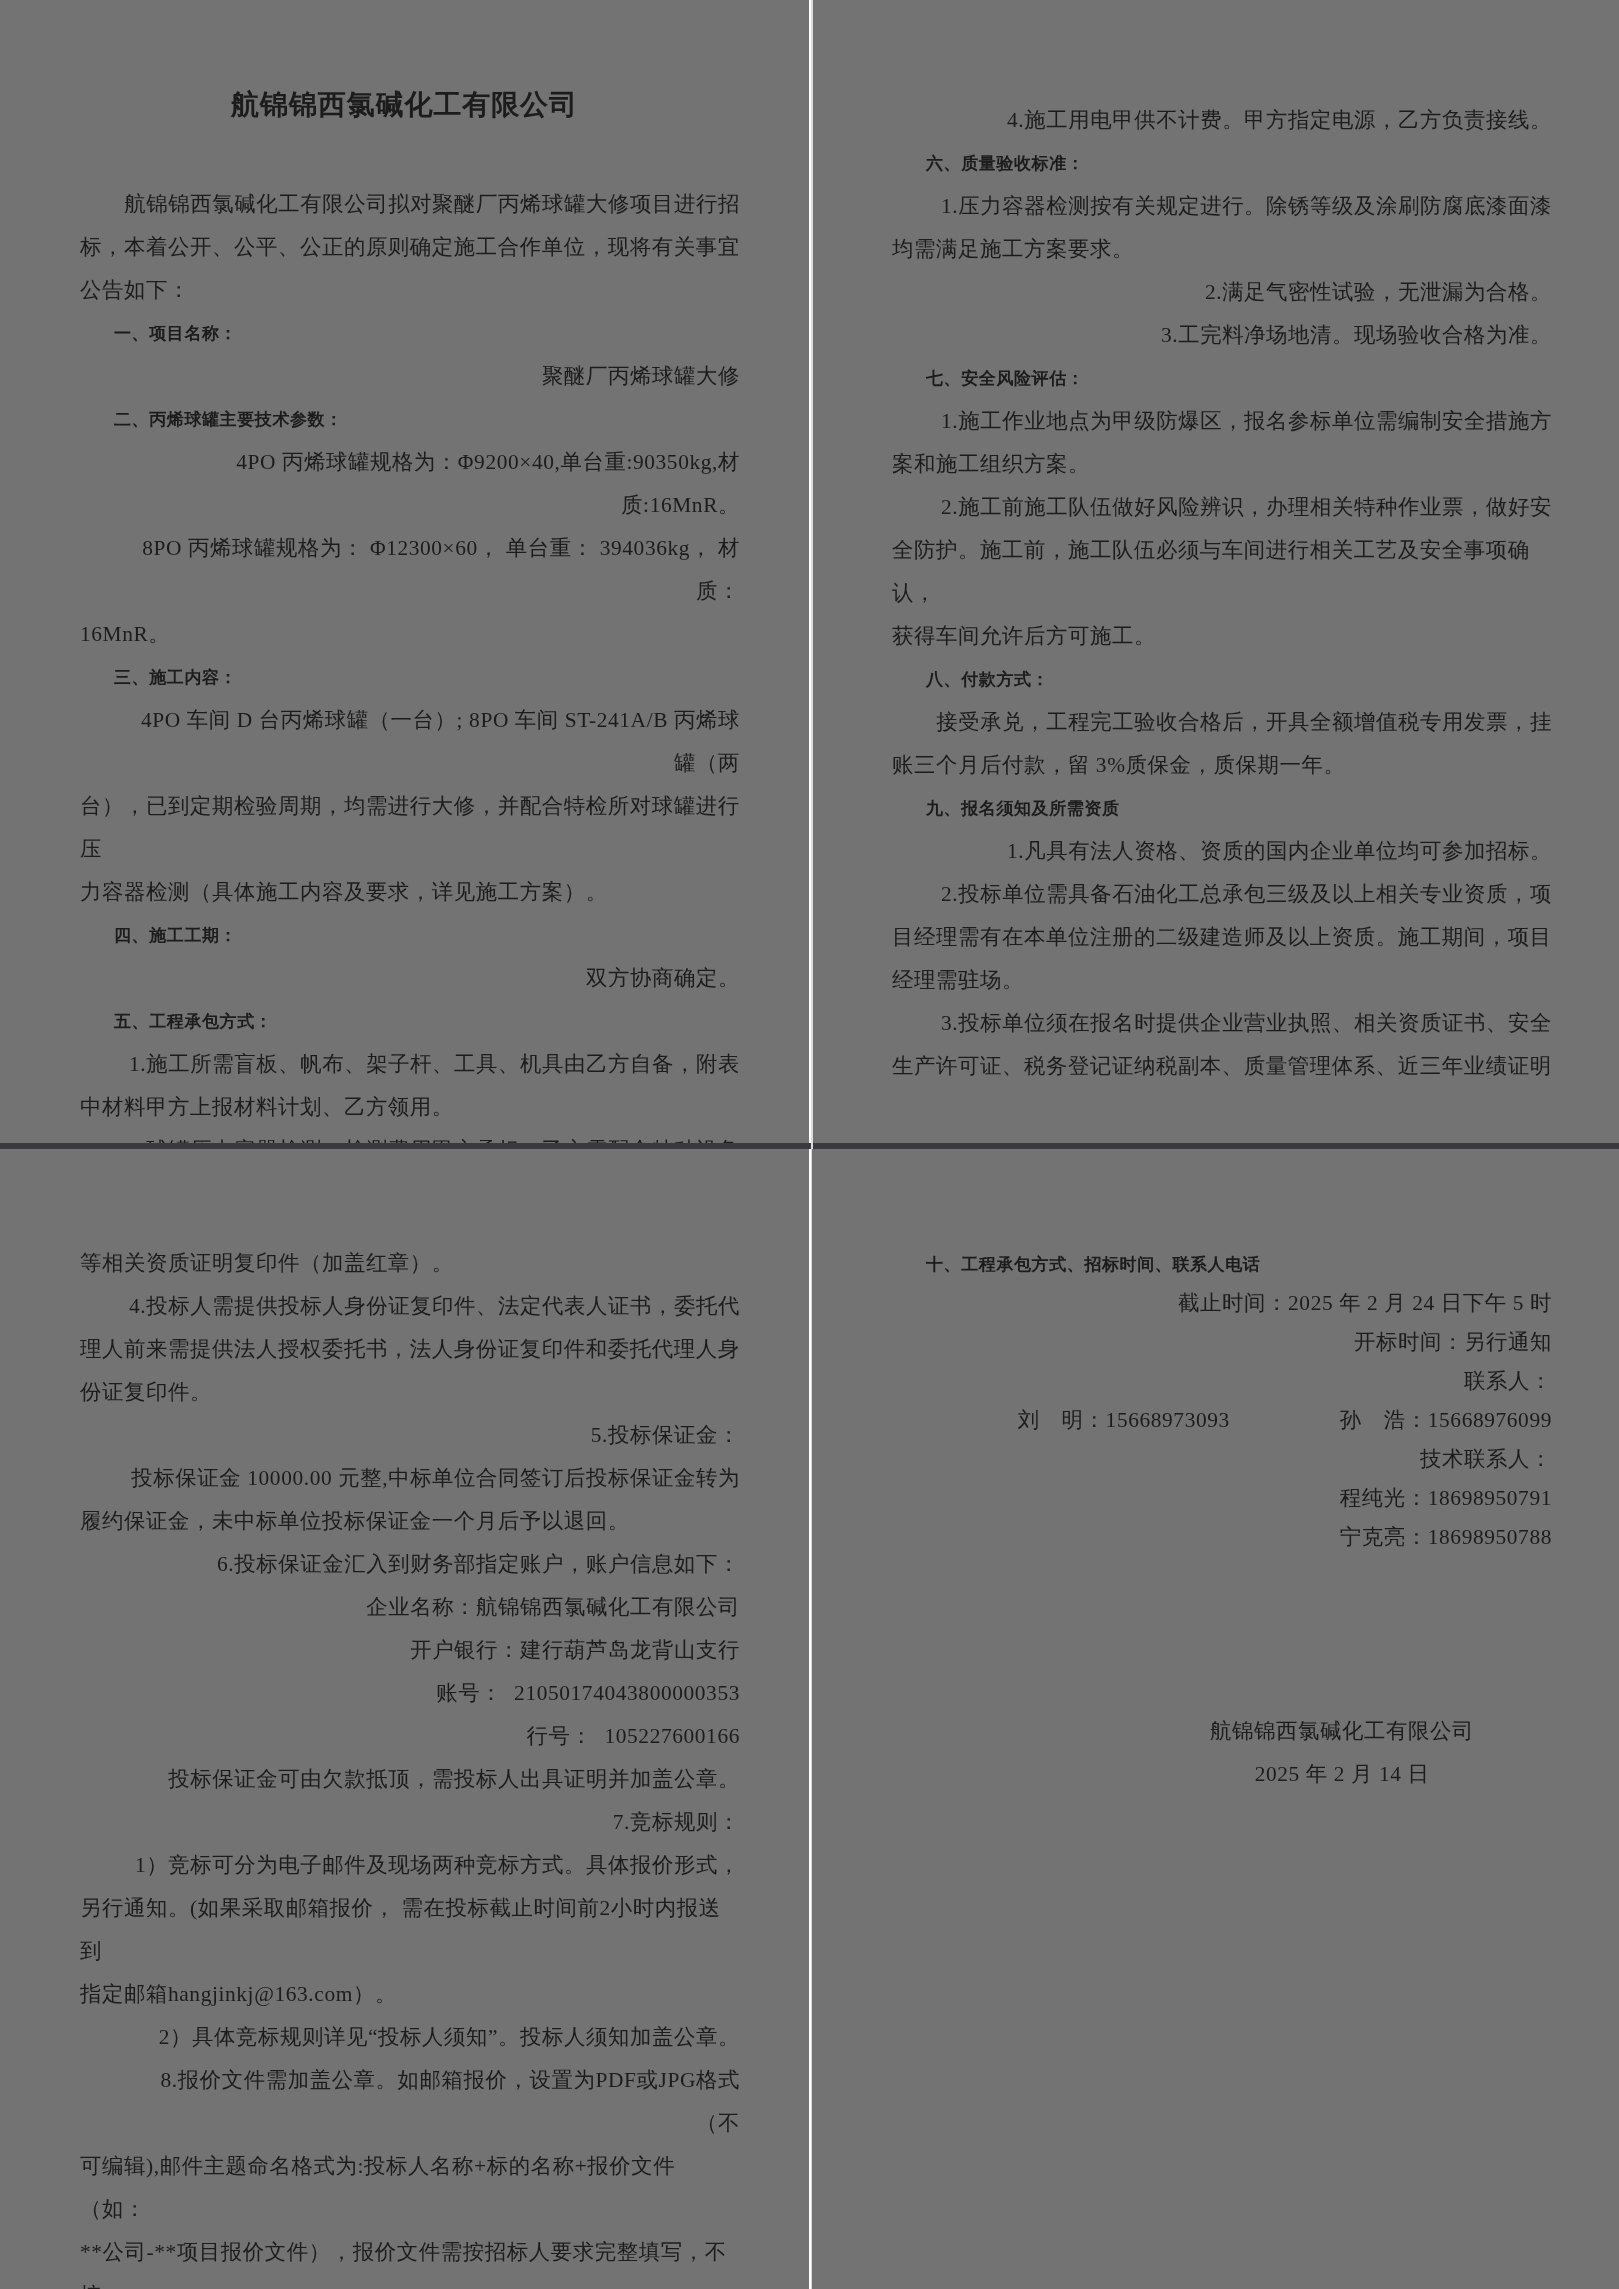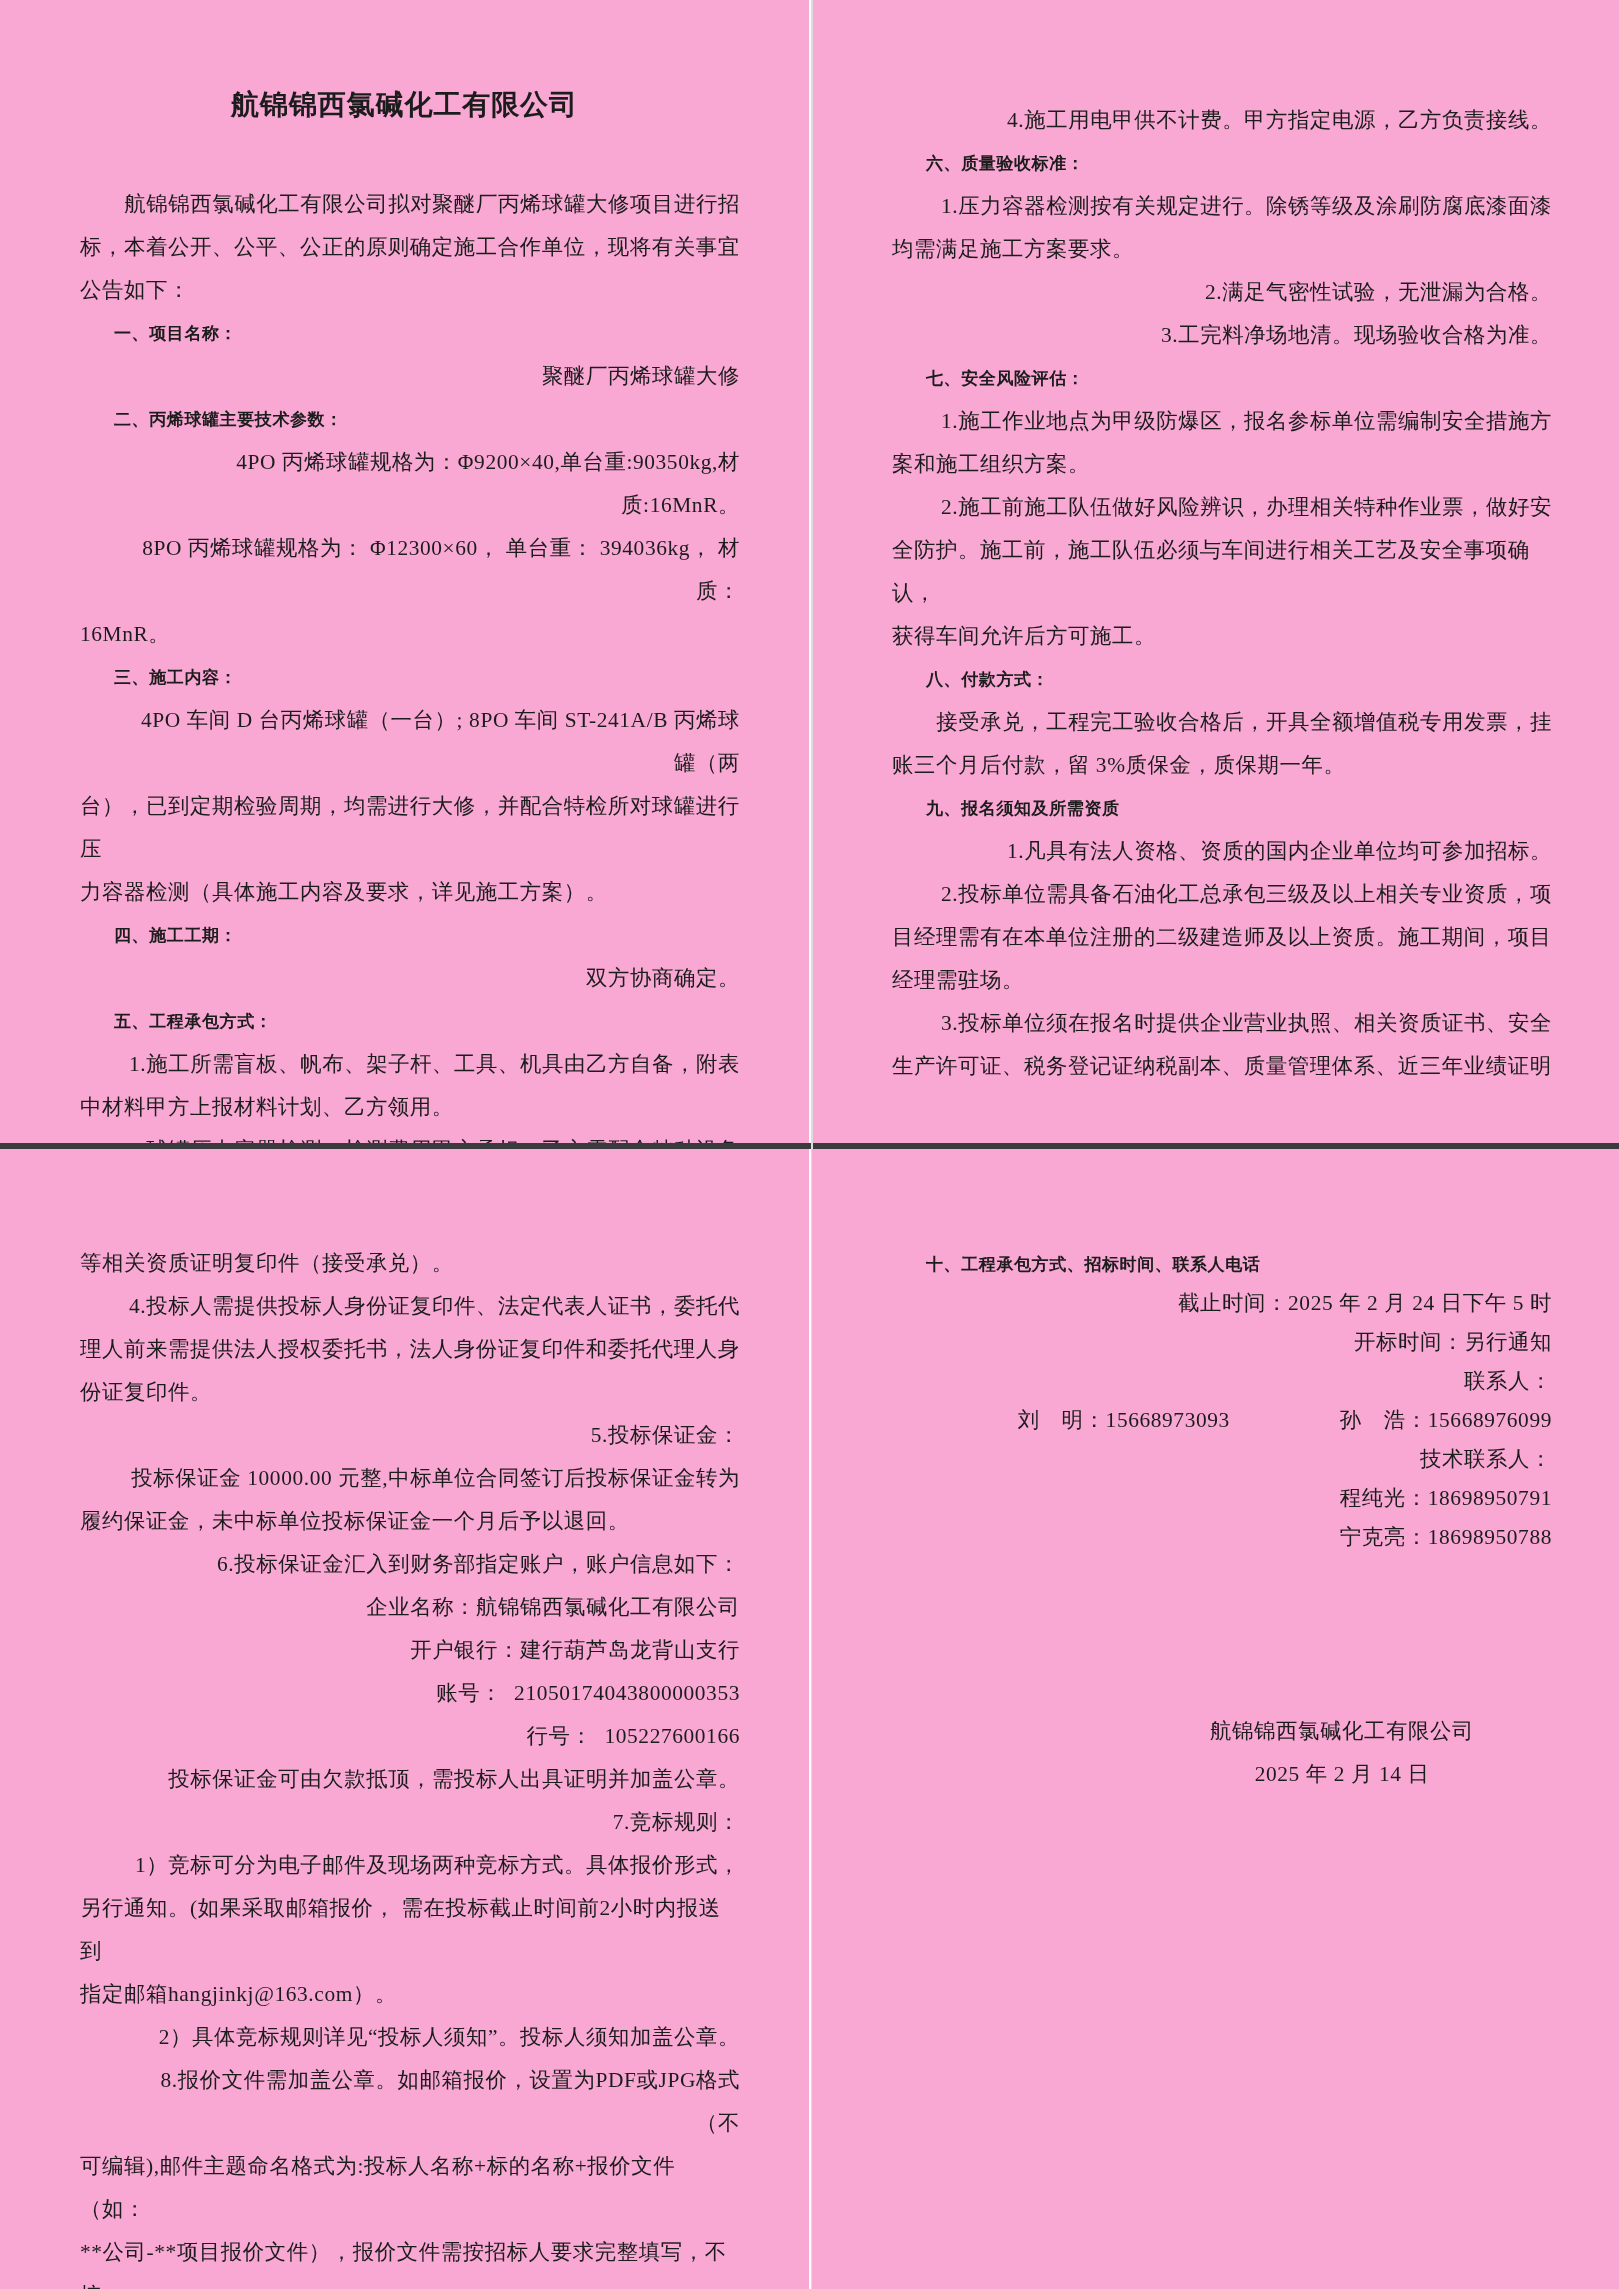--- a/index.html
+++ b/index.html
@@ -4,21 +4,21 @@
 <style>
   html,body{margin:0;padding:0;background:#ffffff;}
   .canvas{
     position:relative;
     width:1619px;height:2290px;
     background:#ffffff;
     font-family:"Liberation Serif","DejaVu Serif",serif;
     color:#1c1c1c;
     overflow:hidden;
   }
-  .page{position:absolute;width:809px;background:#f9a8d4;}
+  .page{position:absolute;width:809px;background:#737373;}
   .page-1{left:0;top:0;height:1143px;}
   .page-2{left:812px;top:0;height:1143px;}
   .page-3{left:0;top:1149px;height:1141px;}
   .page-4{left:812px;top:1149px;height:1141px;}
   .pbody{padding:0 69px 0 80px;}
   .page-1 .pbody{padding-top:56px;}
   .page-2 .pbody{padding-top:99px;}
   .page-3 .pbody{padding-top:93px;}
   .page-4 .pbody{padding-top:96px;}
   .ln{
@@ -101,21 +101,21 @@
         <div class="ln pi">3.投标单位须在报名时提供企业营业执照、相关资质证书、安全</div>
         <div class="ln p">生产许可证、税务登记证纳税副本、质量管理体系、近三年业绩证明</div>
       </div>
   </div>
 
   <div class="divider-h" style="background: rgb(58, 58, 63);"></div>
   <div class="divider-v" style="background: rgb(220, 220, 222);"></div>
 
   <div class="page page-3">
     <div class="pbody">
-        <div class="ln p">等相关资质证明复印件（接受承兑）。</div>
+        <div class="ln p">等相关资质证明复印件（加盖红章）。</div>
         <div class="ln pi">4.投标人需提供投标人身份证复印件、法定代表人证书，委托代</div>
         <div class="ln p">理人前来需提供法人授权委托书，法人身份证复印件和委托代理人身</div>
         <div class="ln p">份证复印件。</div>
         <div class="ln pi">5.投标保证金：</div>
         <div class="ln pi">投标保证金 10000.00 元整,中标单位合同签订后投标保证金转为</div>
         <div class="ln p">履约保证金，未中标单位投标保证金一个月后予以退回。</div>
         <div class="ln pi">6.投标保证金汇入到财务部指定账户，账户信息如下：</div>
         <div class="ln pi">企业名称：航锦锦西氯碱化工有限公司</div>
         <div class="ln pi">开户银行：建行葫芦岛龙背山支行</div>
         <div class="ln pi">账号：  21050174043800000353</div>

